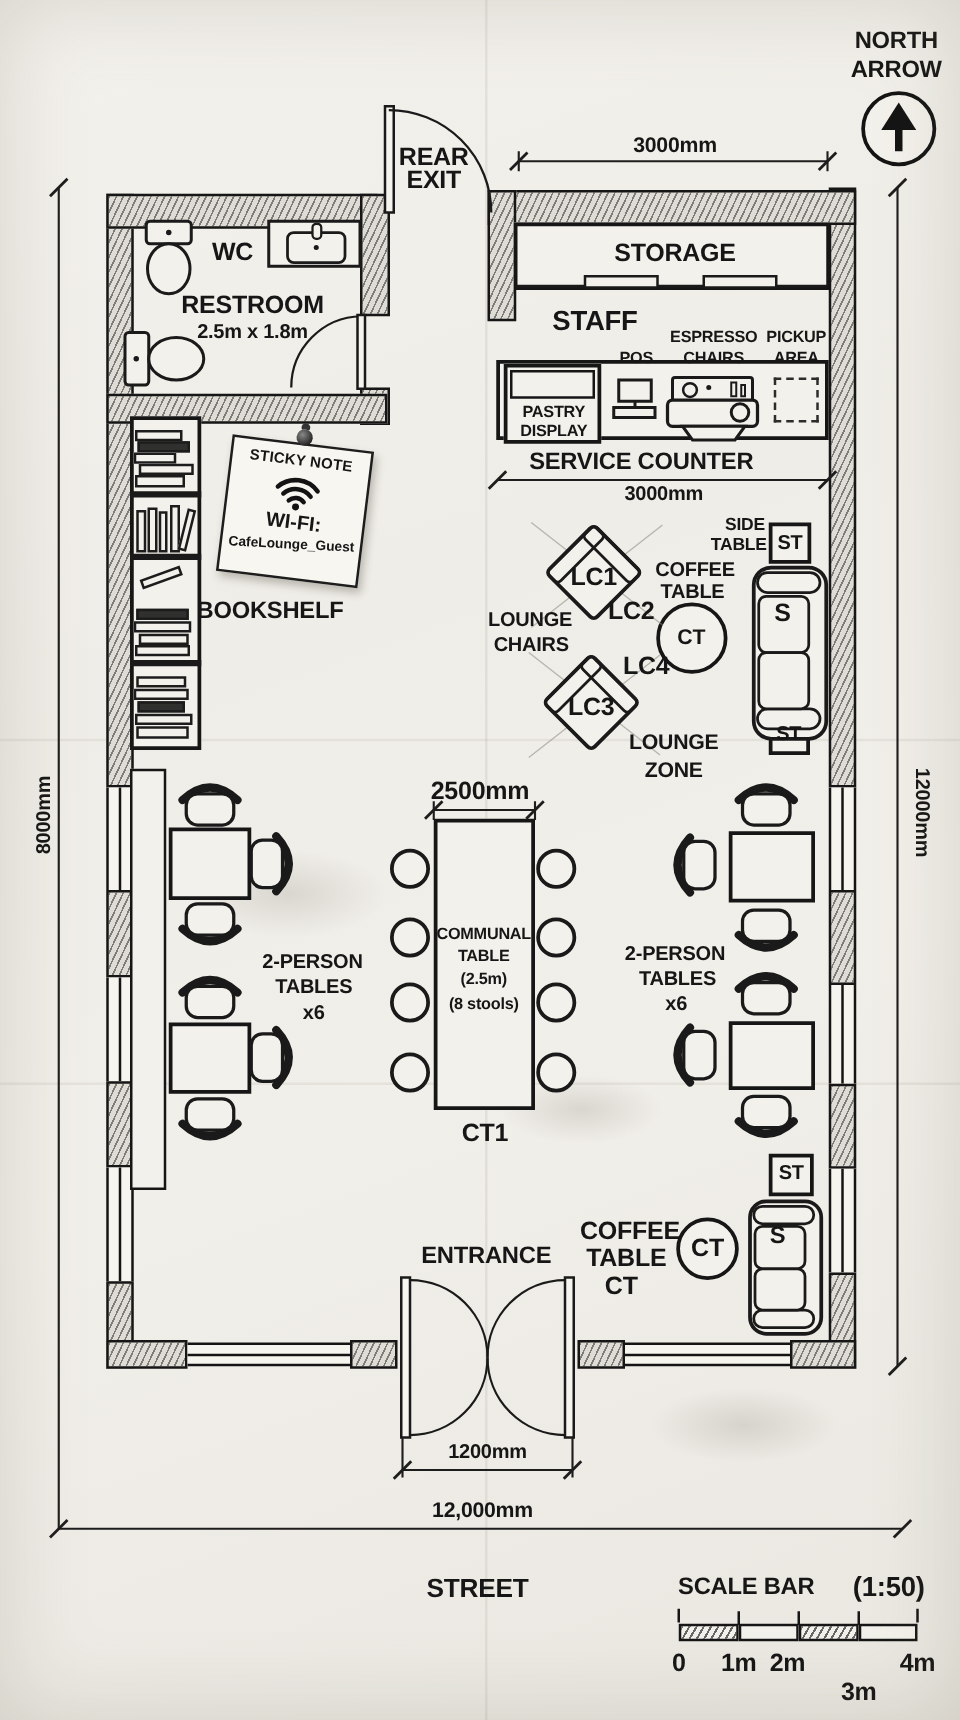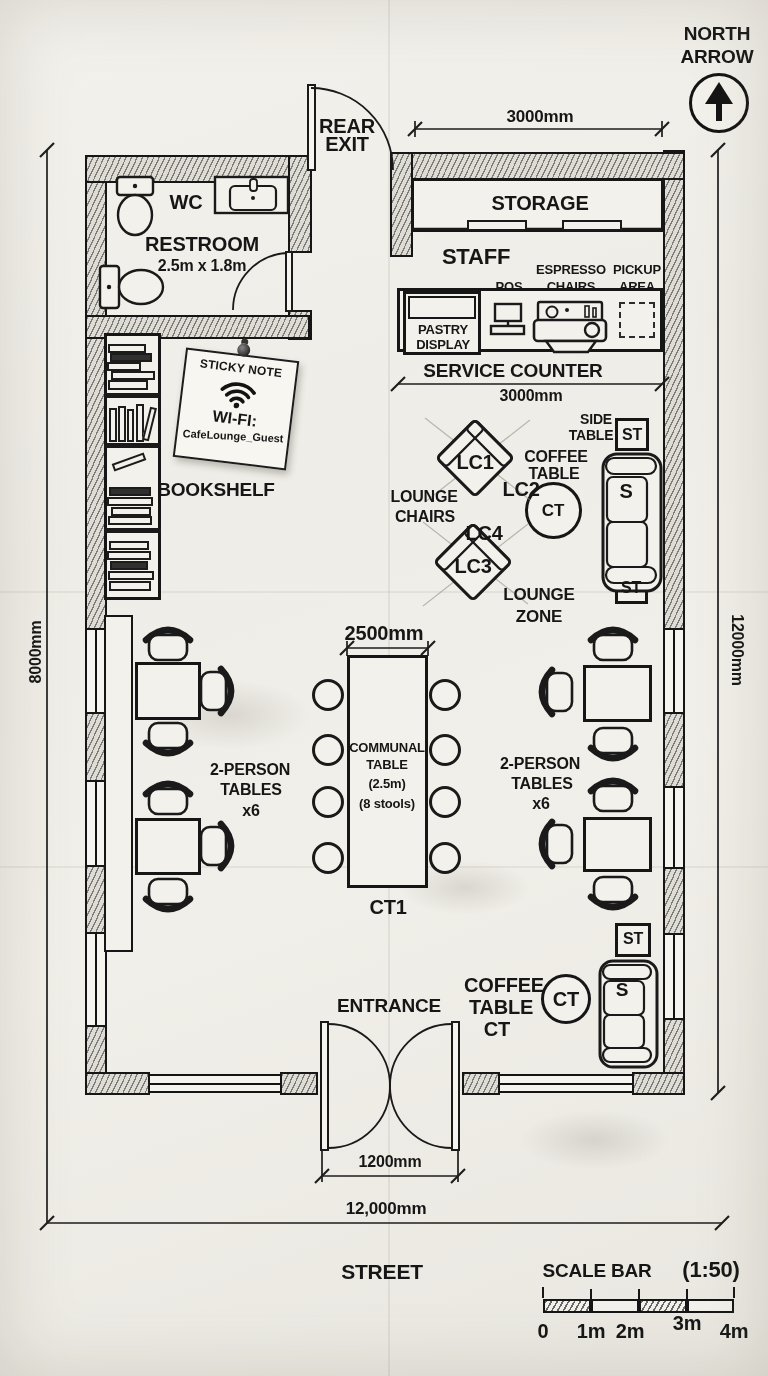--- a/index.html
+++ b/index.html
@@ -346,24 +346,24 @@
 
   <div class="lbl s19" style="left:216px;top:489px">BOOKSHELF</div>
 
   <div class="lbl s14" style="left:596px;top:419px">SIDE</div>
   <div class="lbl s14" style="left:591px;top:435px">TABLE</div>
   <div class="lbl s16" style="left:632px;top:435px">ST</div>
   <div class="lbl s16" style="left:556px;top:457px">COFFEE</div>
   <div class="lbl s16" style="left:554px;top:474px">TABLE</div>
   <div class="lbl s17" style="left:553px;top:510px">CT</div>
   <div class="lbl s15" style="left:475px;top:462px">LC1</div>
-  <div class="lbl s15" style="left:521px;top:489px">LC2</div>
+  <div class="lbl s15" style="left:505px;top:489px">LC2</div>
   <div class="lbl s16" style="left:424px;top:497px">LOUNGE</div>
   <div class="lbl s16" style="left:425px;top:517px">CHAIRS</div>
-  <div class="lbl s15" style="left:484px;top:533px">LC4</div>
+  <div class="lbl s15" style="left:517px;top:533px">LC4</div>
   <div class="lbl s15" style="left:473px;top:566px">LC3</div>
   <div class="lbl s20" style="left:626px;top:491px">S</div>
   <div class="lbl s16" style="left:631px;top:588px">ST</div>
   <div class="lbl s17" style="left:539px;top:594px">LOUNGE</div>
   <div class="lbl s17" style="left:539px;top:616px">ZONE</div>
 
   <div class="lbl s15" style="left:384px;top:633px">2500mm</div>
   <div class="lbl s13" style="left:387px;top:747px">COMMUNAL</div>
   <div class="lbl s13" style="left:387px;top:764px">TABLE</div>
   <div class="lbl s13" style="left:387px;top:783px">(2.5m)</div>
@@ -390,16 +390,16 @@
   <div class="lbl s21" style="left:382px;top:1271px">STREET</div>
 
   <div class="lbl s16 rotl" style="left:36px;top:652px">8000mm</div>
   <div class="lbl s16 rotr" style="left:737px;top:650px">12000mm</div>
 
   <div class="lbl s19" style="left:597px;top:1270px">SCALE BAR</div>
   <div class="lbl s18" style="left:711px;top:1270px">(1:50)</div>
   <div class="lbl s15" style="left:543px;top:1331px">0</div>
   <div class="lbl s15" style="left:591px;top:1331px">1m</div>
   <div class="lbl s15" style="left:630px;top:1331px">2m</div>
-  <div class="lbl s15" style="left:687px;top:1323px">3m</div>
+  <div class="lbl s15" style="left:687px;top:1354px">3m</div>
   <div class="lbl s15" style="left:734px;top:1331px">4m</div>
 
 </div>
 
 </body></html>

